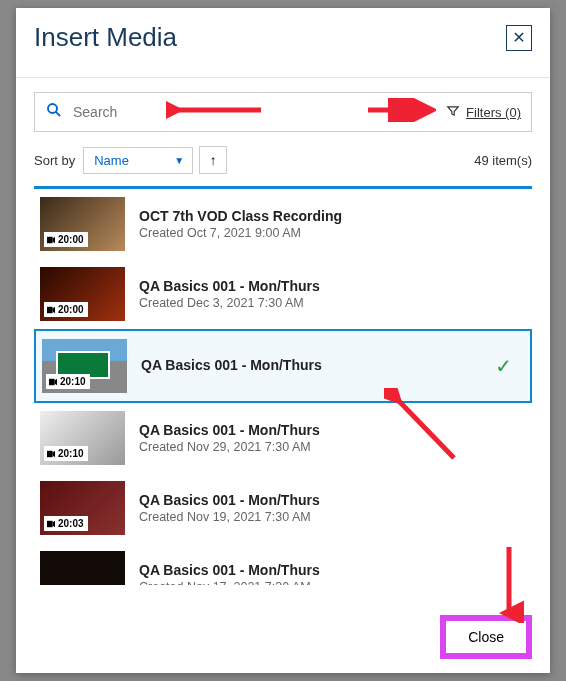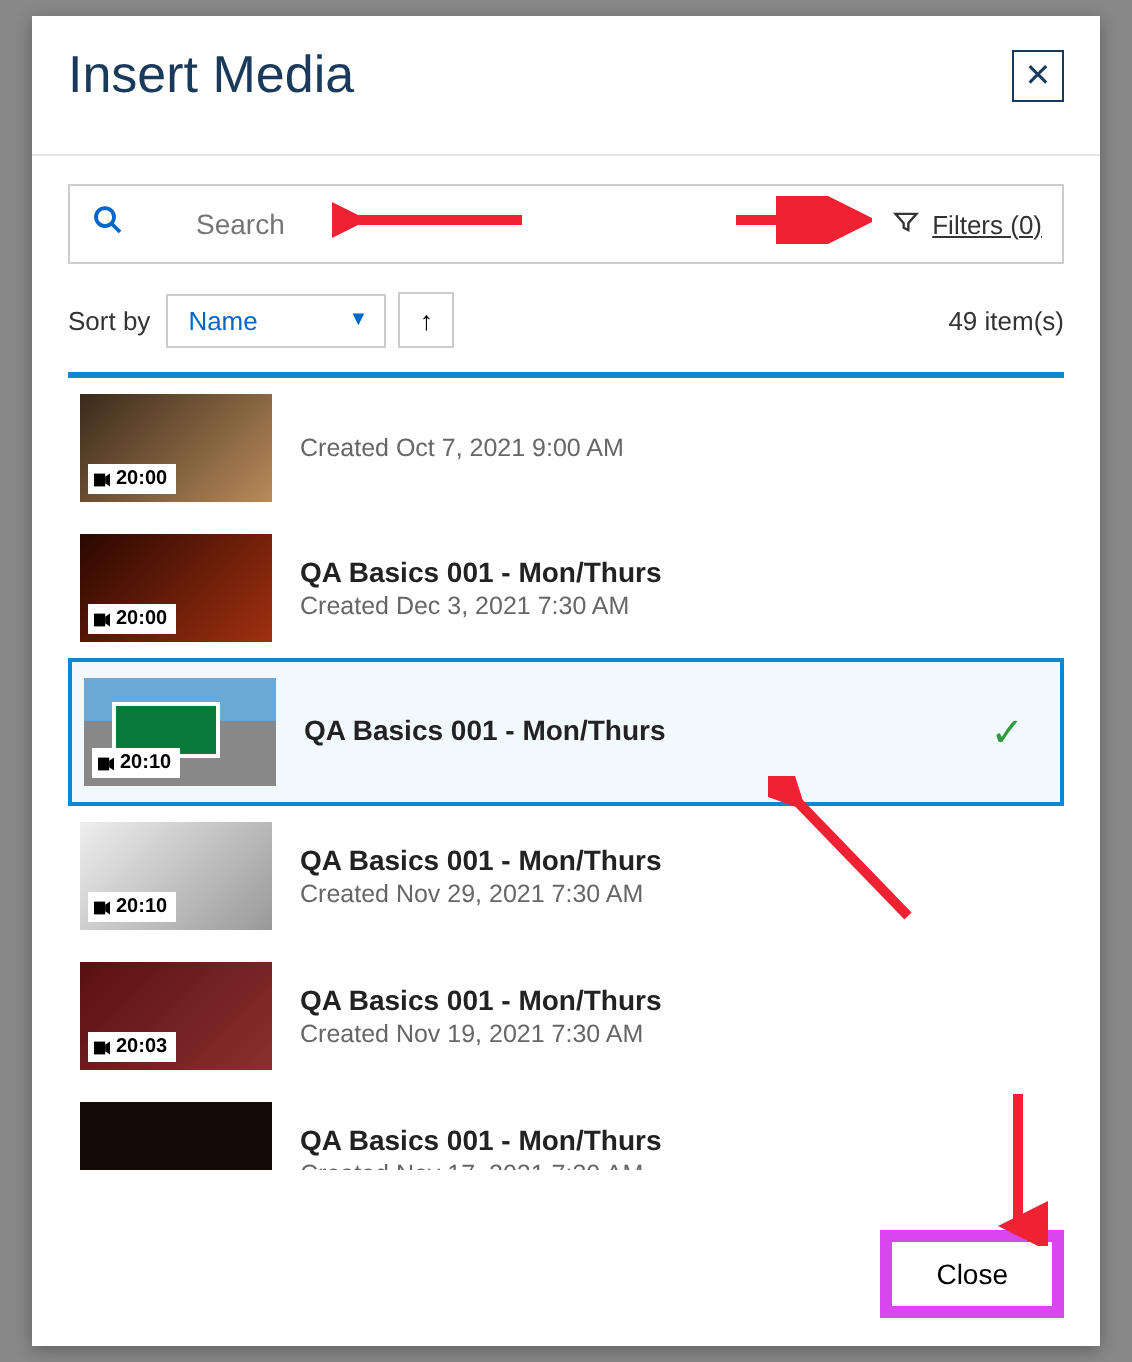--- a/index.html
+++ b/index.html
@@ -56,21 +56,20 @@
   .search-icon {
     color: #0066cc;
     margin-right: 10px;
   }
   .search-input {
     flex: 1;
     border: none;
     outline: none;
     font-size: 14px;
     color: #14532d;
-    margin-left: 25px;
   }
   .filters {
     display: flex;
     align-items: center;
     gap: 6px;
     color: #333;
     font-size: 13px;
   }
   .filters-text { text-decoration: underline; cursor: pointer; }
   .sort-row {
@@ -128,21 +127,21 @@
     align-items: center;
     padding: 8px 6px;
     cursor: pointer;
     position: relative;
   }
   .media-item.selected {
     border: 2px solid #0b88d0;
     background: #f2f9fd;
   }
   .thumb {
-    width: 96px; height: 54px;
+    width: 85px; height: 54px;
     background: #333;
     position: relative;
     flex-shrink: 0;
   }
   .thumb-img {
     width: 100%; height: 100%;
     display: flex; align-items: center; justify-content: center;
     font-size: 10px; color: rgba(255,255,255,0.4);
     overflow: hidden;
   }
@@ -287,20 +286,21 @@
             <div class="thumb-img t1"></div>
             <div class="duration">
               <svg viewBox="0 0 10 10">
                 <rect x="0" y="1" width="7" height="8" fill="#000"></rect>
                 <polygon points="7,3 10,1 10,9 7,7" fill="#000"></polygon>
               </svg>
               <span>20:00</span>
             </div>
           </div>
           <div class="media-info">
+            <div class="media-title">OCT 7th VOD Class Recording</div>
             <div class="media-created">Created Oct 7, 2021 9:00 AM</div>
           </div>
         </div>
         <div class="media-item">
           <div class="thumb">
             <div class="thumb-img t2"></div>
             <div class="duration">
               <svg viewBox="0 0 10 10">
                 <rect x="0" y="1" width="7" height="8" fill="#000"></rect>
                 <polygon points="7,3 10,1 10,9 7,7" fill="#000"></polygon>

